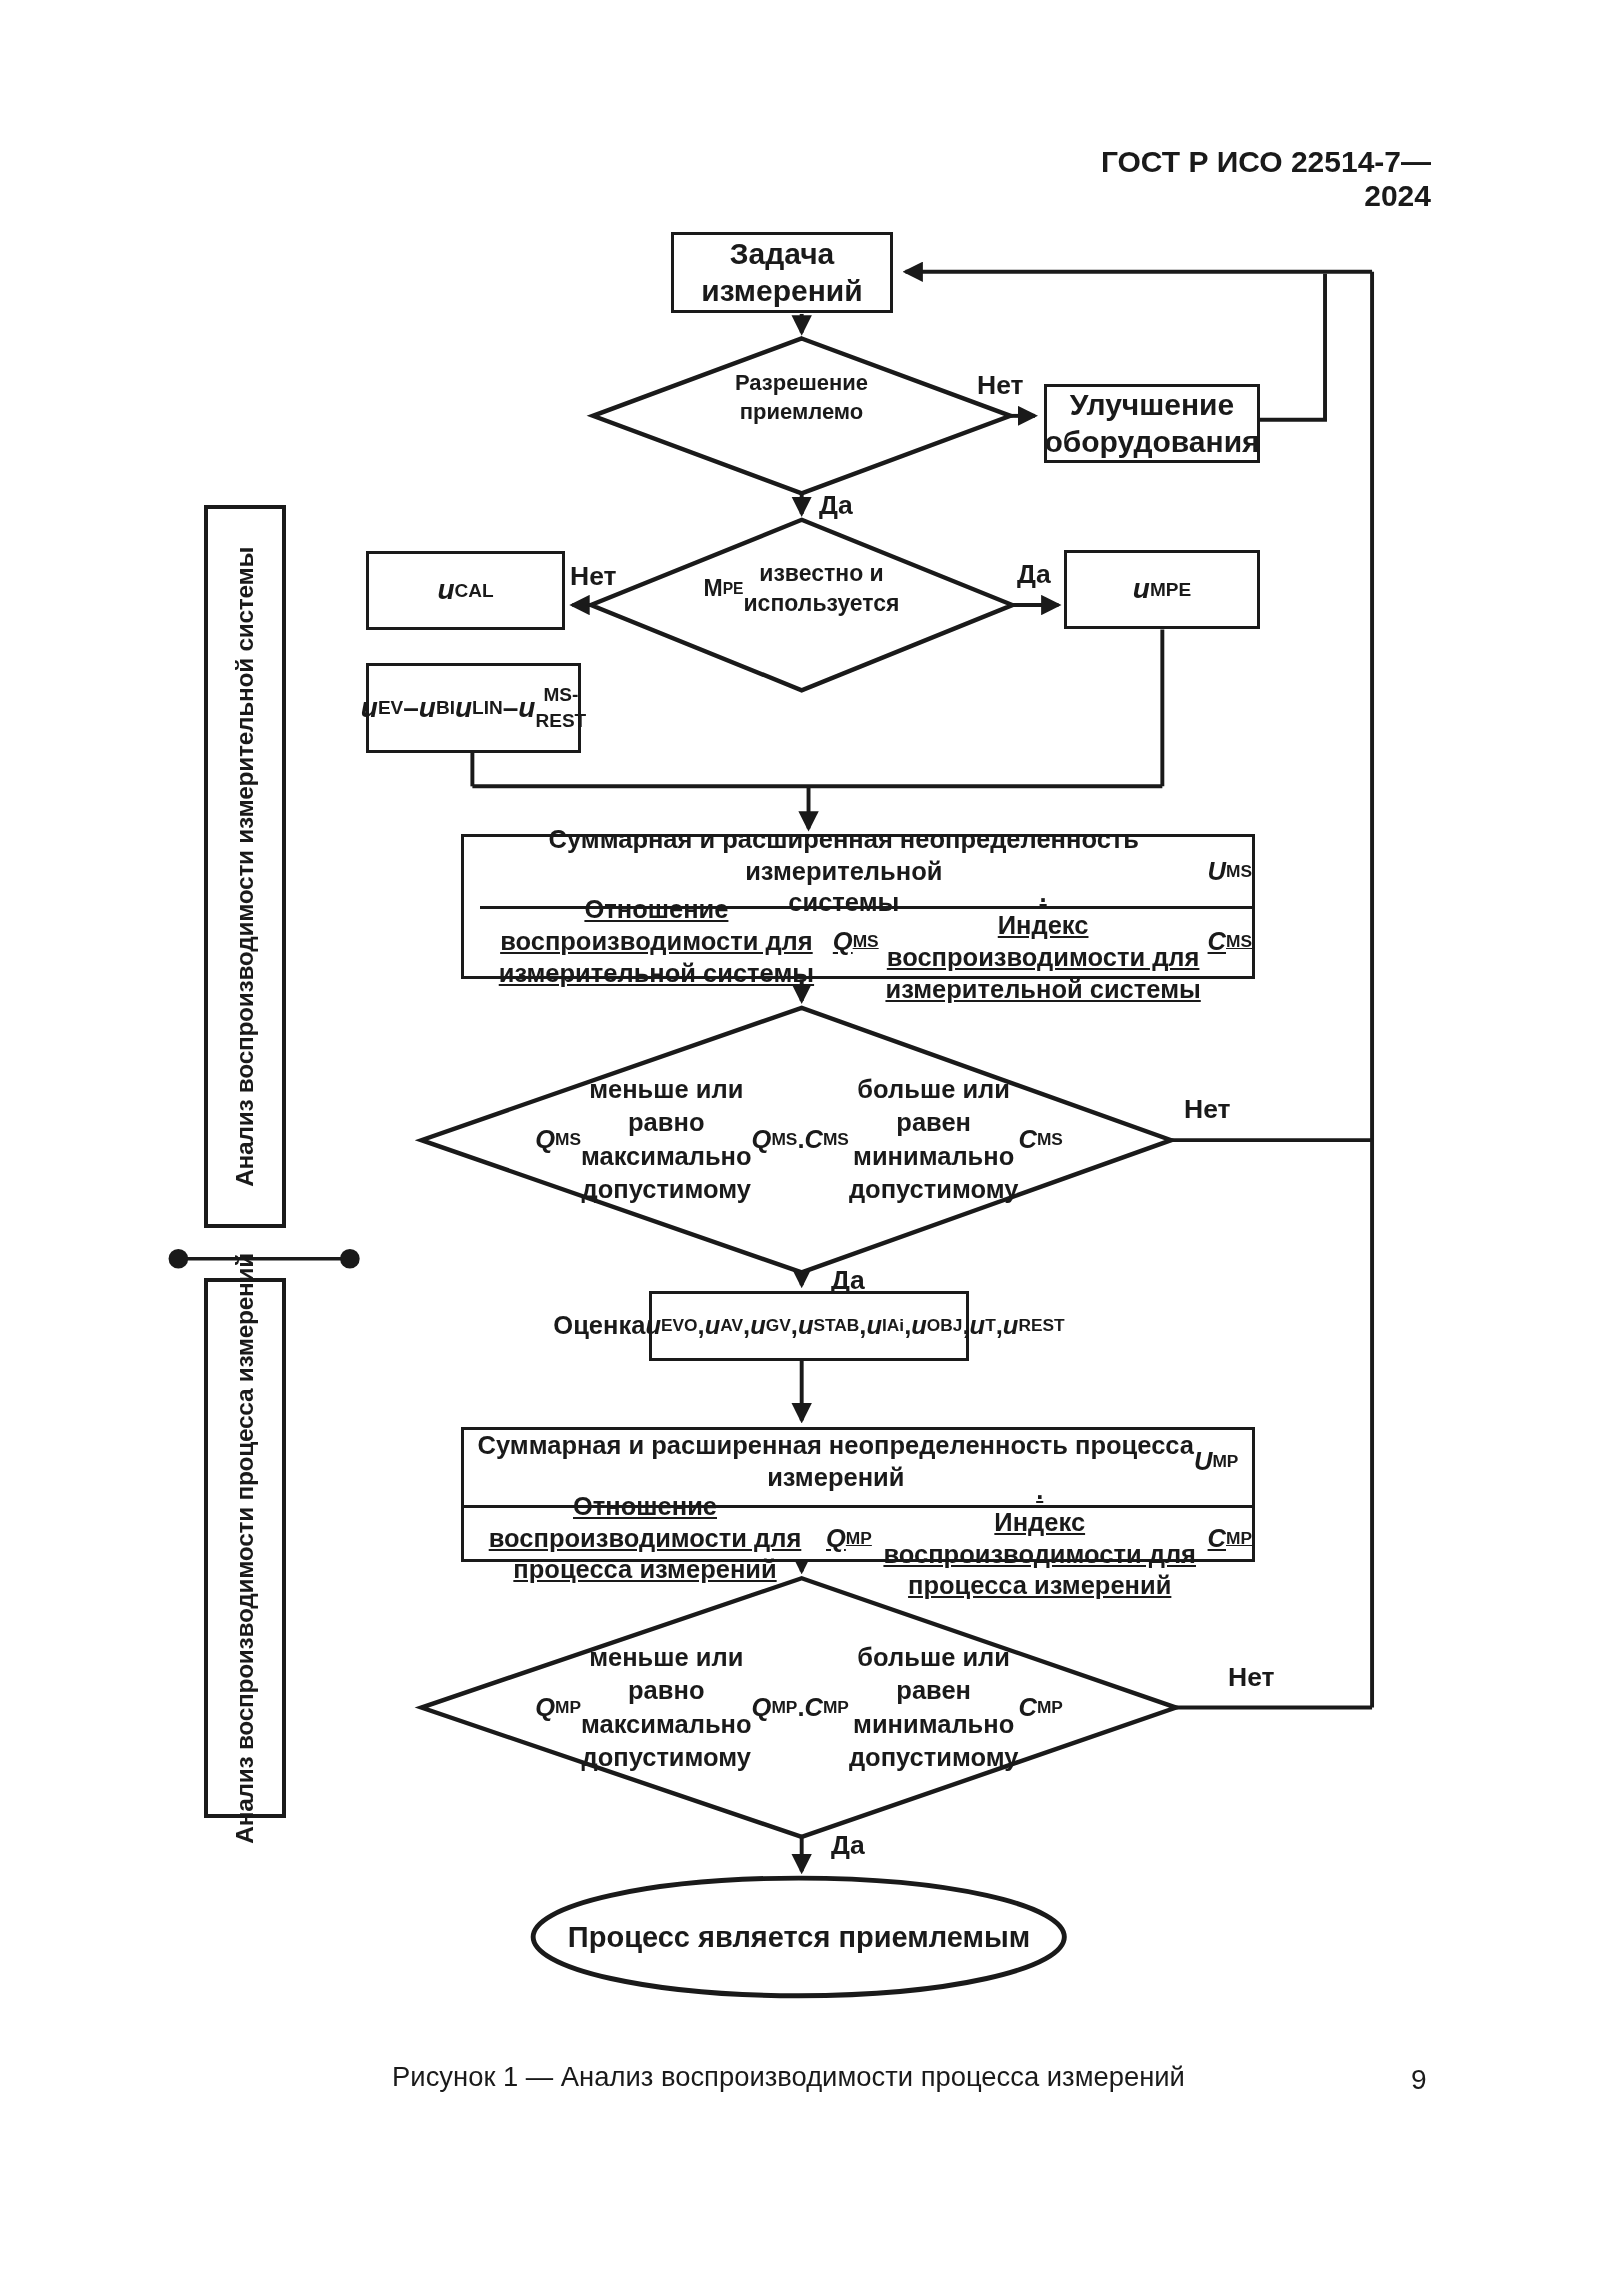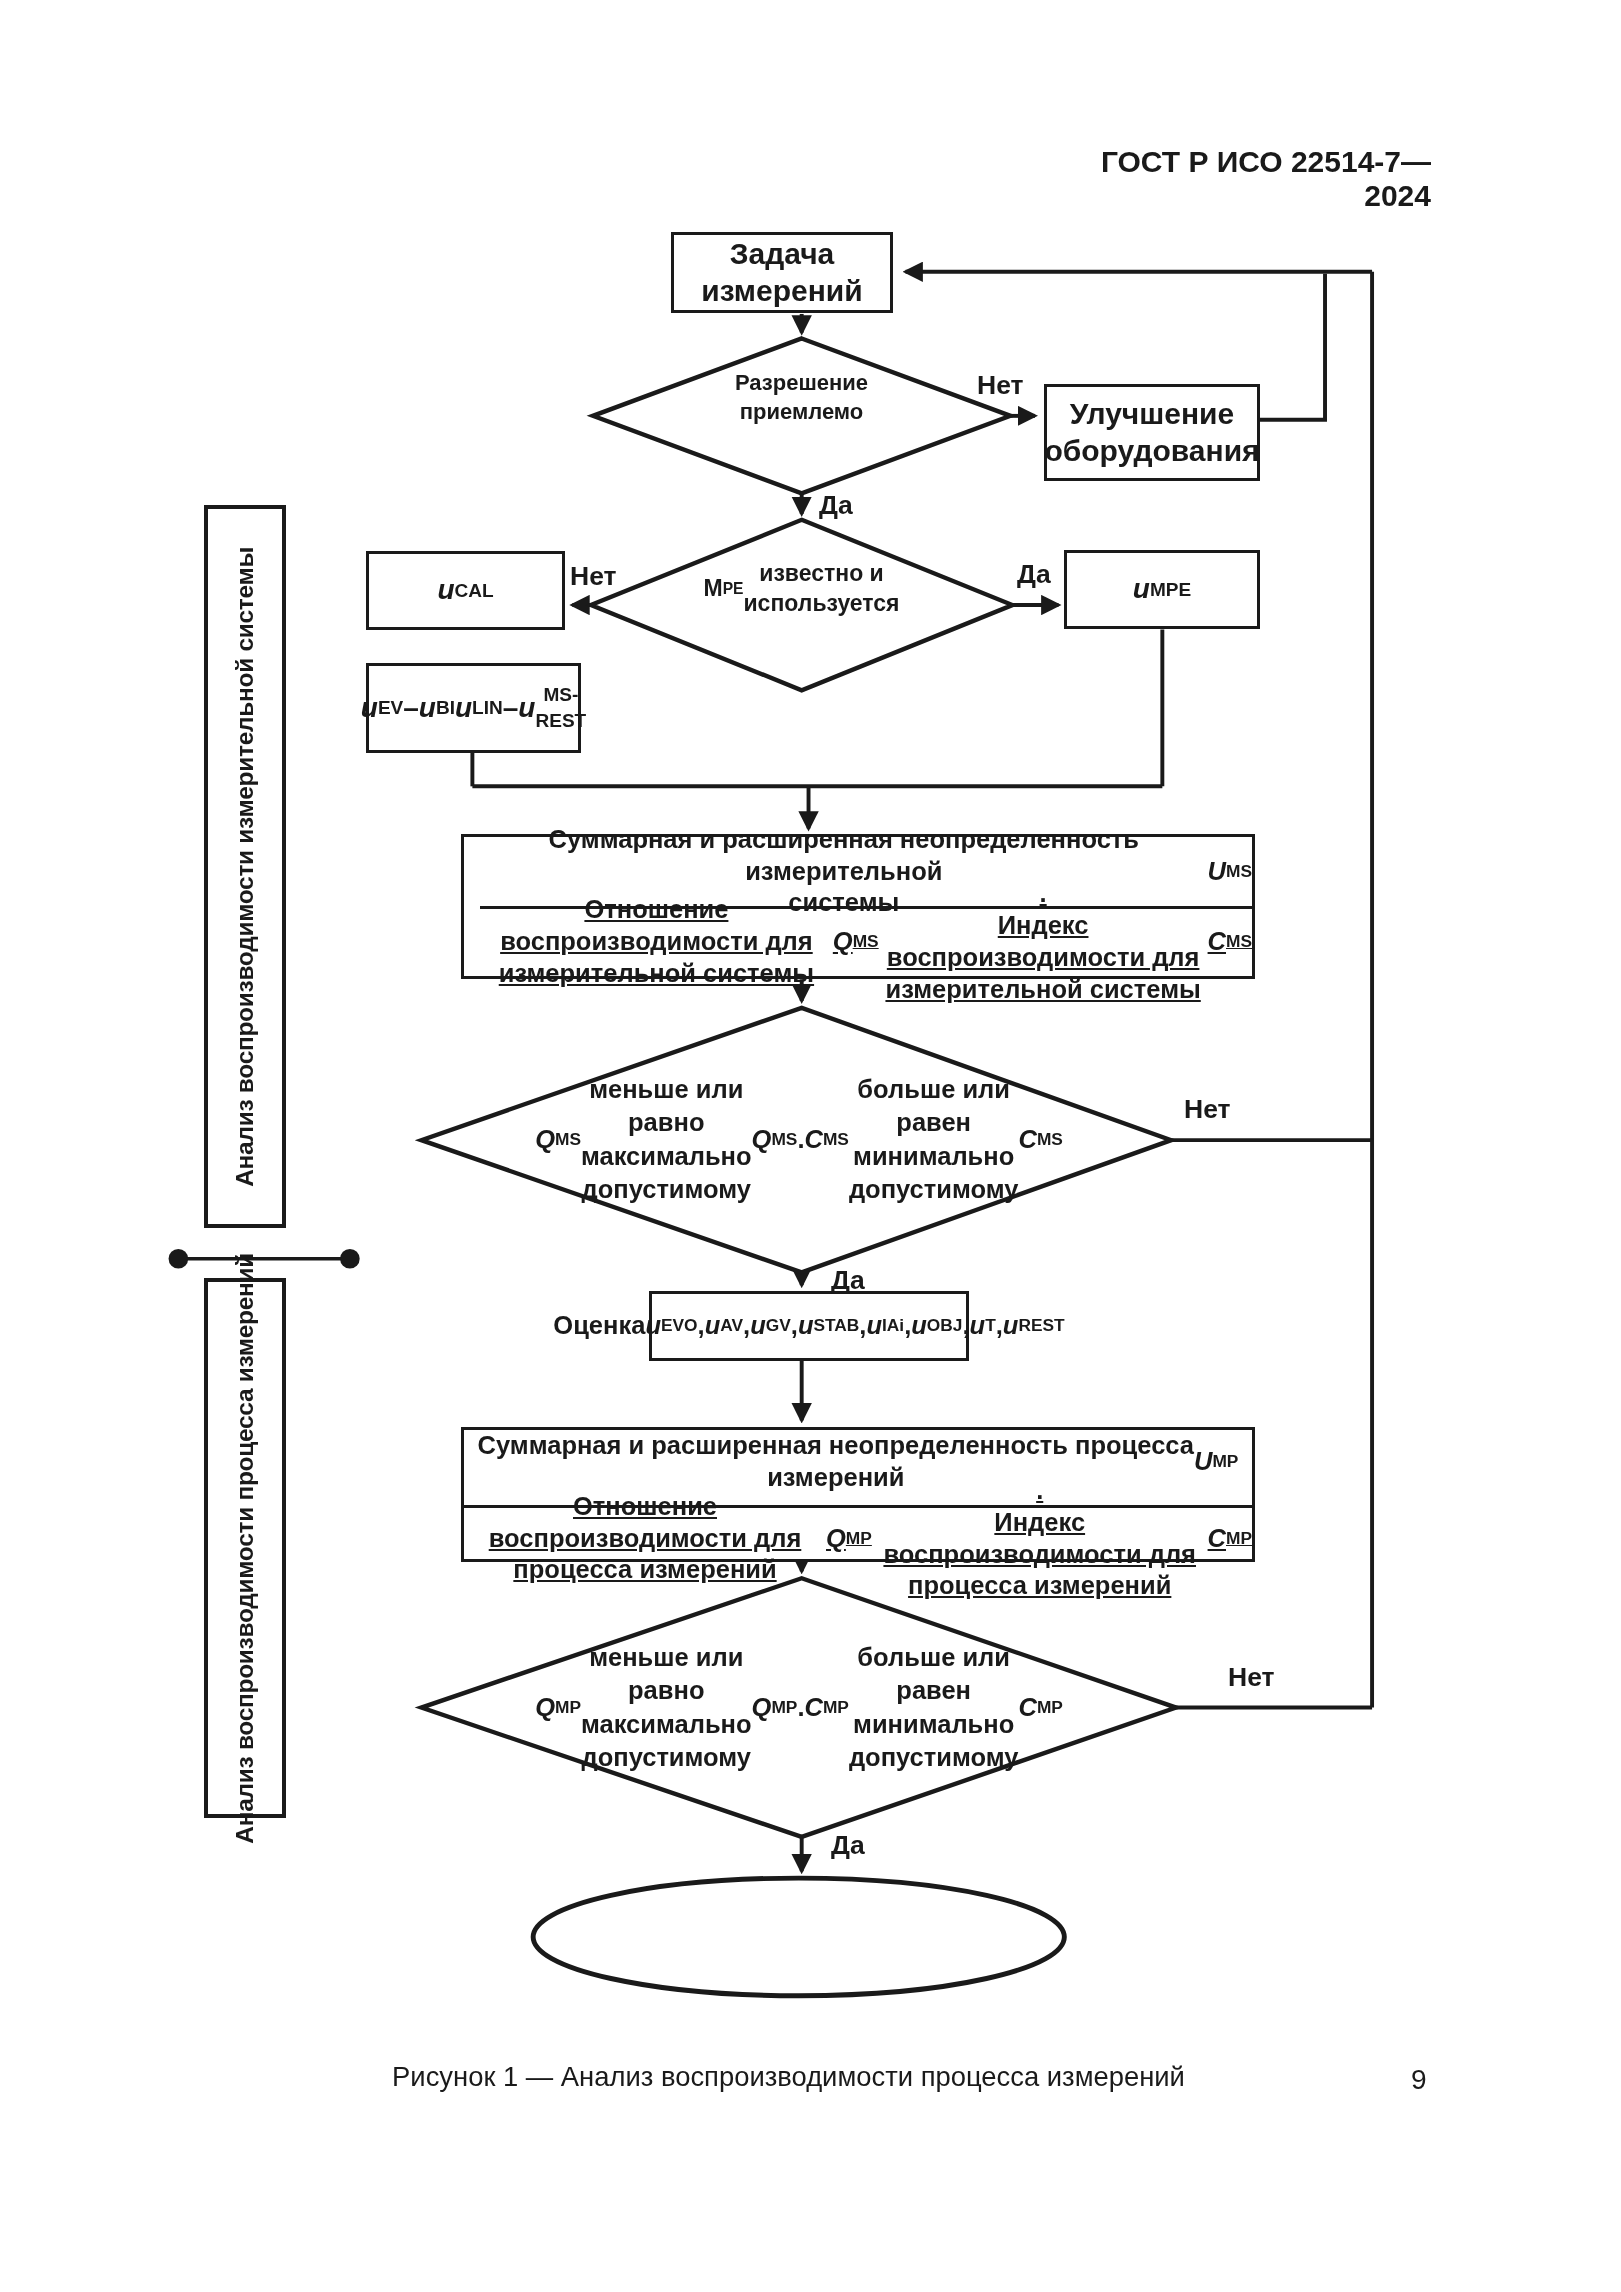--- a/index.html
+++ b/index.html
@@ -99,21 +99,21 @@
   <div class="vstrip" style="left:204px;top:505px;width:82px;height:723px;">
     <span>Анализ воспроизводимости измерительной системы</span>
   </div>
   <div class="vstrip" style="left:204px;top:1278px;width:82px;height:540px;">
     <span>Анализ воспроизводимости процесса измерений</span>
   </div>
 
   <div class="node" style="left:671px;top:232px;width:222px;height:81px;">Задача
 измерений</div>
 
-  <div class="node" style="left:1044px;top:384px;width:216px;height:97px;">Улучшение
+  <div class="node" style="left:1044px;top:384px;width:216px;height:79px;">Улучшение
 оборудования</div>
 
   <div class="node formula" style="left:366px;top:551px;width:199px;height:79px;"><i>u</i><sub>CAL</sub></div>
 
   <div class="node formula" style="left:1064px;top:550px;width:196px;height:79px;"><i>u</i><sub>MPE</sub></div>
 
   <div class="node formula" style="left:366px;top:663px;width:215px;height:90px;line-height:1.35;"><i>u</i><sub>EV</sub> – <i>u</i><sub>BI</sub>
 <i>u</i><sub>LIN</sub> – <i>u</i><sub>MS-REST</sub></div>
 
   <div class="bigbox" style="left:461px;top:834px;width:794px;height:145px;padding-left:16px;">
@@ -139,20 +139,21 @@
 используется</div>
   <div class="dtext" style="left:544px;top:1066px;width:510px;height:147px;"><i>Q</i><sub>MS</sub> меньше или равно
 максимально допустимому <i>Q</i><sub>MS</sub>.
 <i>C</i><sub>MS</sub> больше или равен
 минимально допустимому <i>C</i><sub>MS</sub></div>
   <div class="dtext" style="left:544px;top:1634px;width:510px;height:147px;"><i>Q</i><sub>MP</sub> меньше или равно
 максимально допустимому <i>Q</i><sub>MP</sub>.
 <i>C</i><sub>MP</sub> больше или равен
 минимально допустимому <i>C</i><sub>MP</sub></div>
 
+  <div class="ellipse-text" style="left:549px;top:1900px;width:500px;height:74px;">Процесс является приемлемым</div>
 
   <div class="lbl" style="left:977px;top:370px;">Нет</div>
   <div class="lbl" style="left:819px;top:490px;">Да</div>
   <div class="lbl" style="left:570px;top:561px;">Нет</div>
   <div class="lbl" style="left:1017px;top:559px;">Да</div>
   <div class="lbl" style="left:1184px;top:1094px;">Нет</div>
   <div class="lbl" style="left:831px;top:1265px;">Да</div>
   <div class="lbl" style="left:1228px;top:1662px;">Нет</div>
   <div class="lbl" style="left:831px;top:1830px;">Да</div>
 

